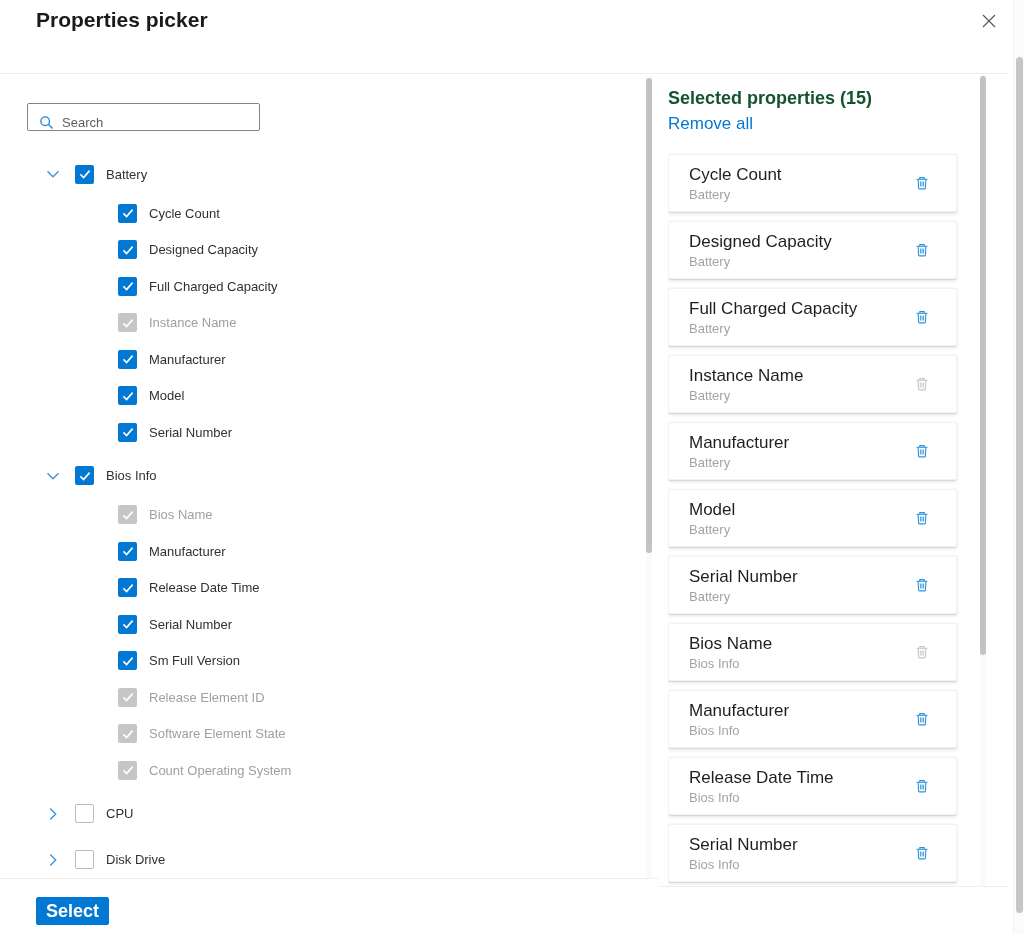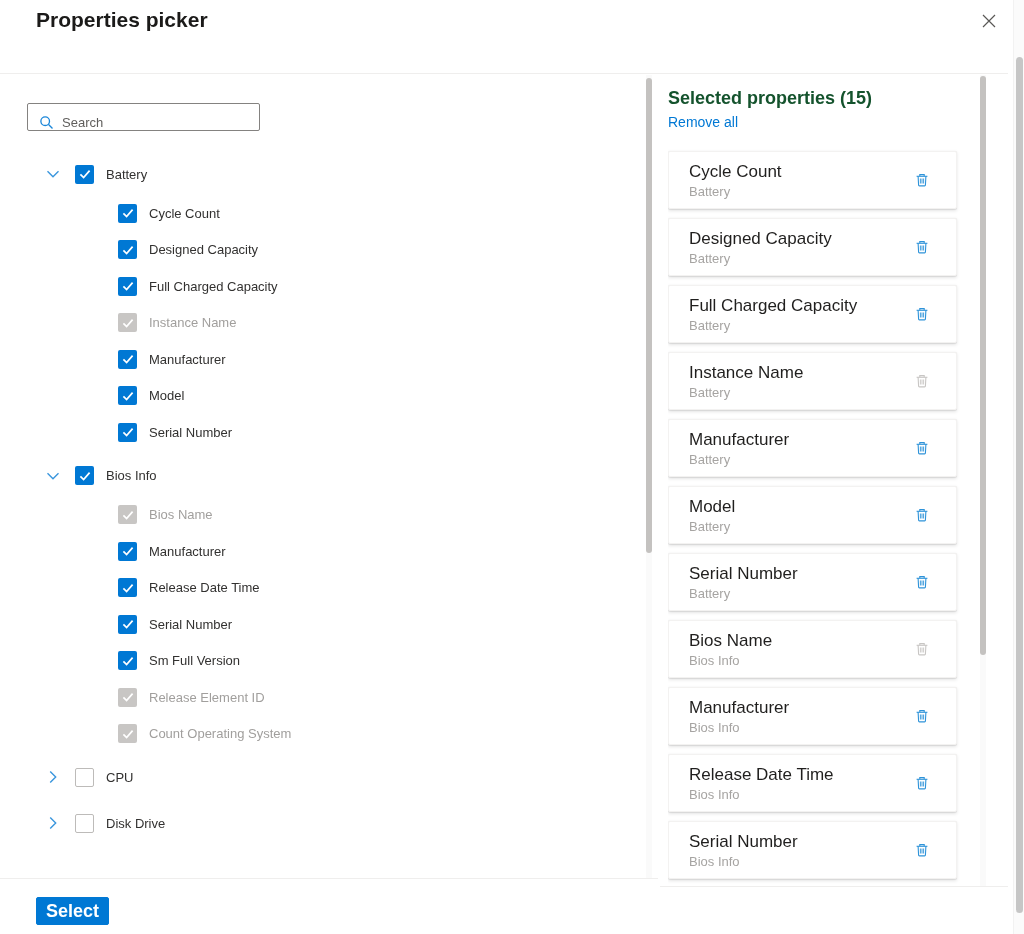--- a/index.html
+++ b/index.html
@@ -40,21 +40,21 @@
   .divider-bottom-left { position:absolute; left:0; top:878px; width:658px; height:1px; background:#efeeed; }
 
   
   .scroll-left { position:absolute; left:646px; top:75px; width:6px; height:803px; background:#fafafa; }
   .scroll-left .thumb { position:absolute; left:0; top:3px; width:6px; height:475px;
                         background:#c4c2c0; border-radius:3px; }
 
   
   .right-panel { position:absolute; left:668px; top:74px; width:300px; height:812px; overflow:hidden; }
   .sel-title { margin-top:14px; font-size:18px; font-weight:700; color:#14532d; }
-  .remove-all { display:inline-block; margin-top:5px; font-size:14px; color:#0078d4;
+  .remove-all { display:inline-block; margin-top:5px; font-size:17px; color:#0078d4;
                 text-decoration:none; cursor:pointer; }
   .cards { margin-top:20px; width:289px; }
   .card { width:289px; height:58px; margin-bottom:9px; background:#fff; border-radius:2px;
           border:1px solid #f3f2f1;
           box-shadow:0 1.6px 3.6px rgba(0,0,0,0.10), 0 0.3px 0.9px rgba(0,0,0,0.08);
           display:flex; align-items:center; }
   .card-text { flex:1 1 auto; padding-left:20px; }
   .card-title { font-size:17px; color:#201f1e; line-height:1.25; }
   .card-sub { font-size:13px; color:#a6a4a2; margin-top:1px; }
   .trash-btn { border:none; background:transparent; cursor:pointer; padding:0;
@@ -233,20 +233,28 @@
             </svg>
           </span>
           <span class="tree-label">Release Element ID</span>
         </div>
         <div class="tree-row child disabled">
           <span class="checkbox checked disabled">
             <svg width="16" height="16" viewBox="0 0 16 16">
               <path d="M3.4 8.4 L6.6 11.6 L12.6 4.6" stroke="#fff" stroke-width="1.7" fill="none"></path>
             </svg>
           </span>
+          <span class="tree-label">Software Element State</span>
+        </div>
+        <div class="tree-row child disabled">
+          <span class="checkbox checked disabled">
+            <svg width="16" height="16" viewBox="0 0 16 16">
+              <path d="M3.4 8.4 L6.6 11.6 L12.6 4.6" stroke="#fff" stroke-width="1.7" fill="none"></path>
+            </svg>
+          </span>
           <span class="tree-label">Count Operating System</span>
         </div>
         <div class="tree-row group">
           <span class="chevron">
             <svg width="16" height="16" viewBox="0 0 16 16">
               <path d="M5.2 2.5 L10.7 8 L5.2 13.5" stroke="#3a96dd" stroke-width="1.4" fill="none"></path>
             </svg>
           </span>
           <span class="checkbox unchecked"></span>
           <span class="tree-label">CPU</span>

